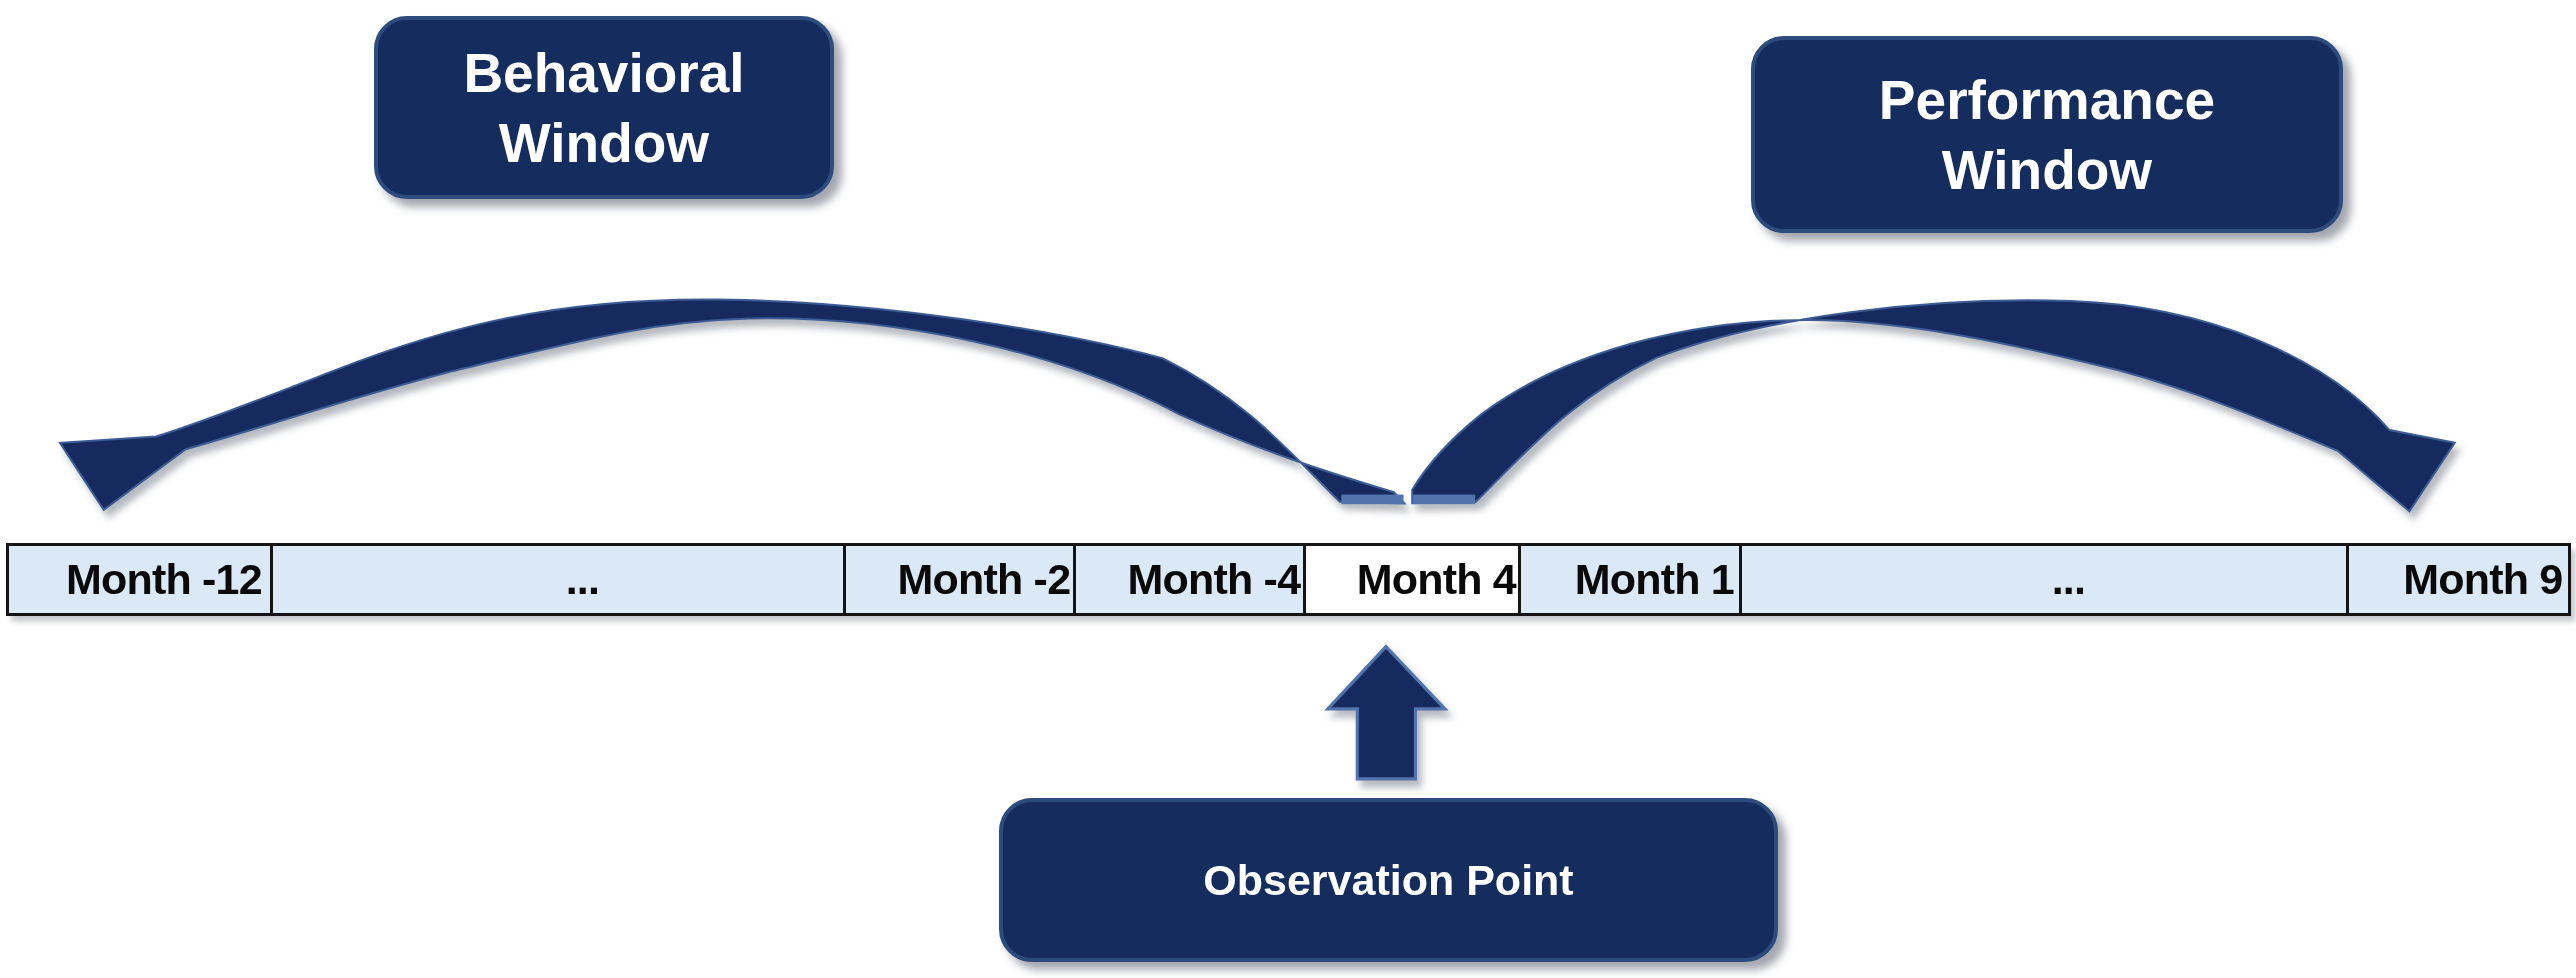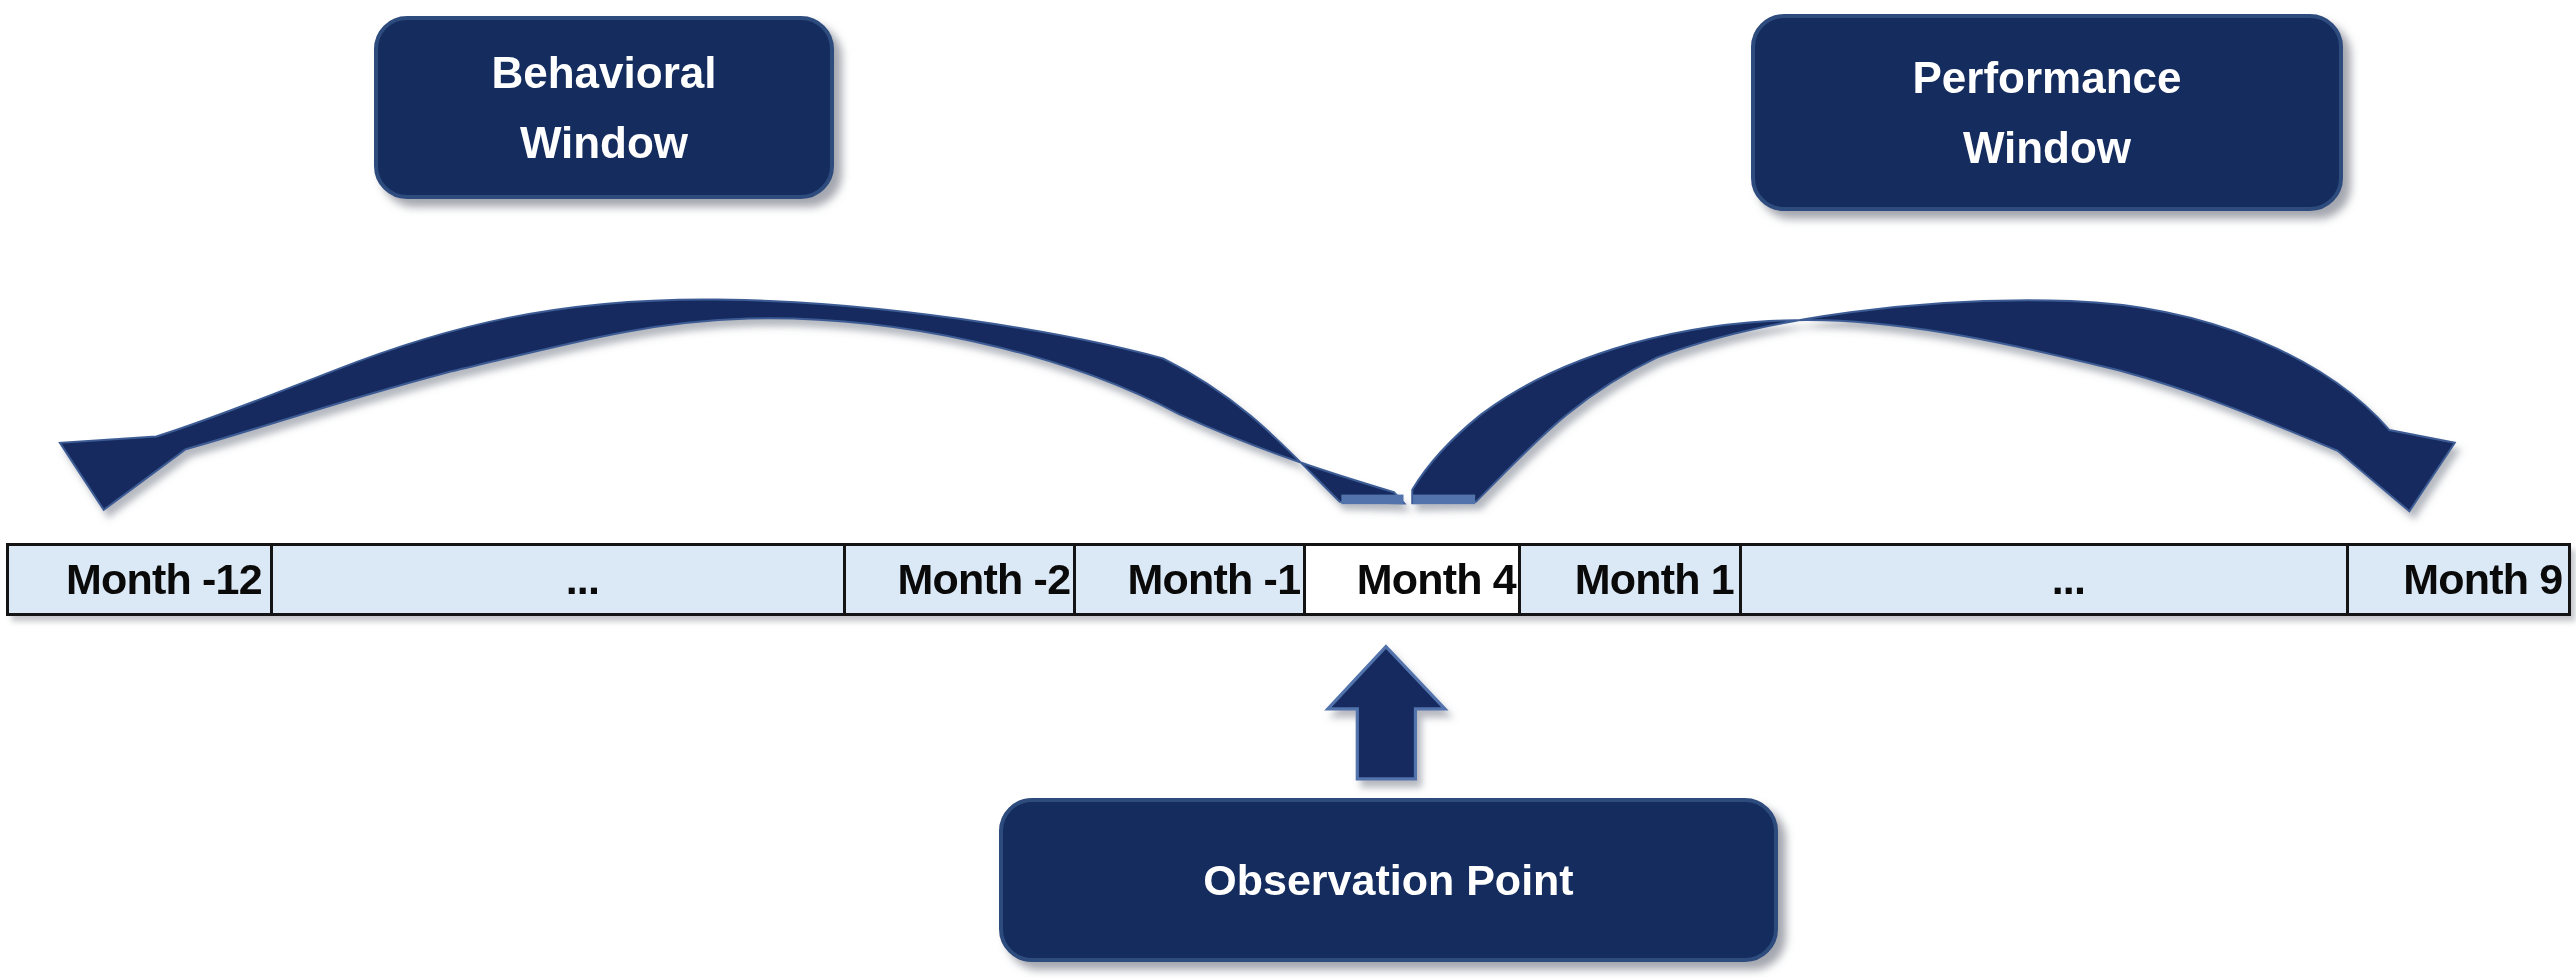--- a/index.html
+++ b/index.html
@@ -16,23 +16,23 @@
   .swoosh{fill:var(--navy); stroke:var(--swoosh-edge); stroke-width:2.5;}
   .up-arrow{fill:var(--navy); stroke:var(--accent-strip); stroke-width:4;}
   .tail-strip{fill:var(--accent-strip);}
   .box{
     position:absolute; box-sizing:border-box;
     background:var(--navy); border:4px solid var(--navy-border); border-radius:33px;
     color:var(--text-light); font-weight:bold; text-align:center;
     display:flex; flex-direction:column; align-items:center; justify-content:center;
     box-shadow:7.2px 8px 8px rgba(90,95,110,0.55);
   }
-  .box .ln{display:block; font-size:44px; line-height:70px; white-space:nowrap;}
+  .box .ln{display:block; font-size:55px; line-height:70px; white-space:nowrap;}
   .box-behavioral{left:374px; top:16px; width:460px; height:183px;}
-  .box-performance{left:1751px; top:14px; width:592px; height:197px;}
+  .box-performance{left:1751px; top:36px; width:592px; height:197px;}
   .box-observation{left:999px; top:798px; width:779px; height:164px;}
   .box-observation .ln{font-size:43px;text-align:right;}
   .timeline{
     position:absolute; left:6.4px; top:543px; width:2565px; height:73px; box-sizing:border-box;
     border:3.2px solid var(--table-border); background:var(--cell-blue);
     display:flex; flex-direction:row; align-items:stretch;
     box-shadow:4.8px 5.6px 5.6px rgba(110,115,125,0.40);
   }
   .cell{
     box-sizing:border-box; border-right:3.2px solid var(--table-border);
@@ -99,21 +99,21 @@
 
   <div class="box box-performance">
     <span class="ln">Performance</span>
     <span class="ln">Window</span>
   </div>
 
   <div class="timeline">
     <div class="cell w1">Month -12</div>
     <div class="cell w2">...</div>
     <div class="cell w3">Month -2</div>
-    <div class="cell w4">Month -1</div>
+    <div class="cell w4">Month -4</div>
     <div class="cell w5 hl">Month 4</div>
     <div class="cell w6">Month 1</div>
     <div class="cell w7">...</div>
     <div class="cell last">Month 9</div>
   </div>
 
   <div class="box box-observation">
     <span class="ln">Observation Point</span>
   </div>
 

